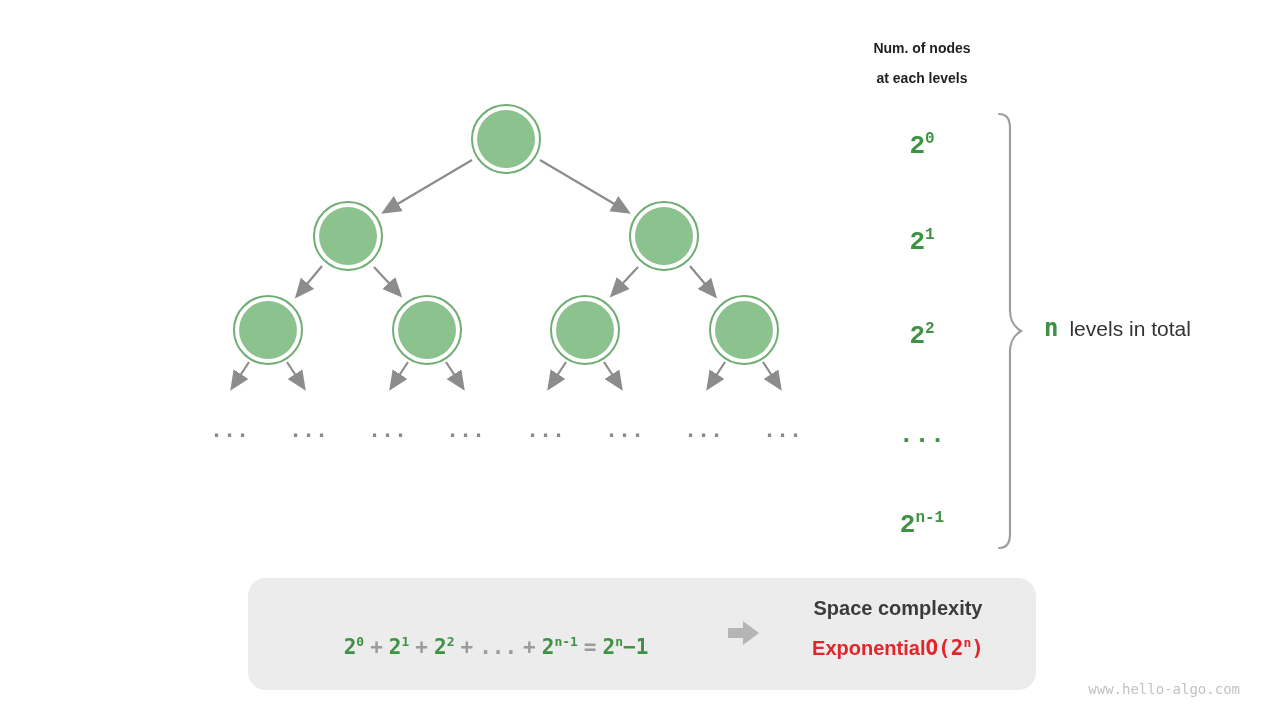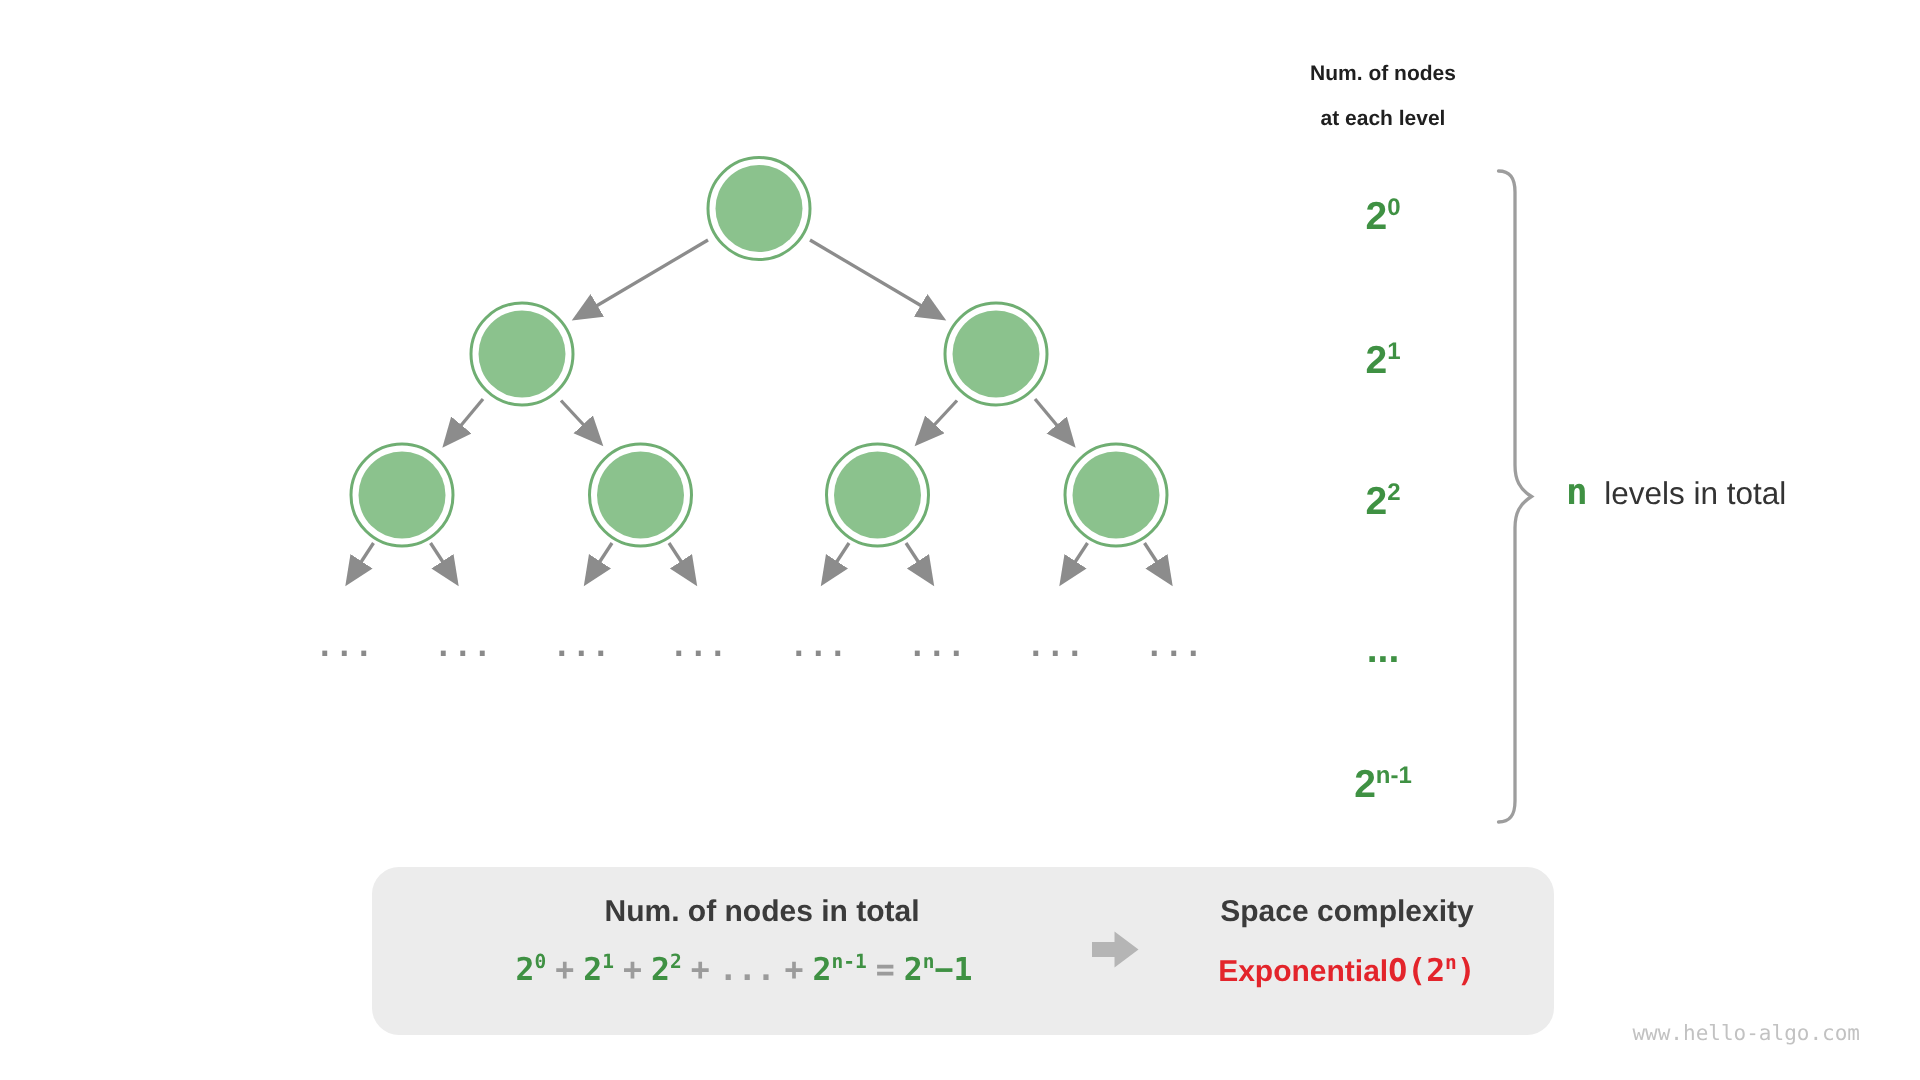--- a/index.html
+++ b/index.html
@@ -17,21 +17,21 @@
 
   .tree-dots { position:absolute; width:48px; text-align:center;
                font-family:"DejaVu Sans Mono", monospace; font-weight:bold;
                font-size:20px; color:#8a8a8a; letter-spacing:1px; }
 
   
   .panel-header { position:absolute; left:797px; top:33px; width:250px;
                   text-align:center; font-size:14px; font-weight:bold;
                   color:#1f1f1f; line-height:30px; }
   .level-label { position:absolute; left:852px; width:140px; text-align:center;
-                 font-family:Liberation Sans, sans-serif; font-weight:bold;
+                 font-family:Liberation Mono, monospace; font-weight:bold;
                  font-size:26px; color:#3f9143; line-height:32px; }
   .level-label sup { font-size:16px; }
 
   .brace-svg { position:absolute; left:996px; top:112px; }
 
   .brace-note { position:absolute; left:1044px; top:314px; font-size:21px; color:#333333;
                 display:flex; align-items:baseline; }
   .brace-note .n { font-family:"DejaVu Sans Mono", monospace; font-weight:bold;
                    font-size:24px; color:#3f9143; margin-right:11px; }
 
@@ -115,40 +115,39 @@
   <div class="tree-dots" style="left:285px;top:418px">...</div>
   <div class="tree-dots" style="left:364px;top:418px">...</div>
   <div class="tree-dots" style="left:442px;top:418px">...</div>
   <div class="tree-dots" style="left:522px;top:418px">...</div>
   <div class="tree-dots" style="left:601px;top:418px">...</div>
   <div class="tree-dots" style="left:680px;top:418px">...</div>
   <div class="tree-dots" style="left:759px;top:418px">...</div>
 
   <div class="panel-header">
     <div>Num. of nodes</div>
-    <div>at each level</div>
+    <div>at each levels</div>
   </div>
 
   <div class="level-label" style="top:123px"><span>2</span><sup>0</sup></div>
   <div class="level-label" style="top:219px"><span>2</span><sup>1</sup></div>
   <div class="level-label" style="top:313px"><span>2</span><sup>2</sup></div>
   <div class="level-label" style="top:412px"><span>...</span><sup></sup></div>
   <div class="level-label" style="top:502px"><span>2</span><sup>n-1</sup></div>
 
   <svg class="brace-svg" width="32" height="438">
     <path d="M 3,2 C 11,2 14,7 14,16 L 14,198 C 14,208 17,214 25,219 C 17,224 14,230 14,240 L 14,422 C 14,431 11,436 3,436" stroke="#9d9d9d" stroke-width="2.2" fill="none" stroke-linecap="round"></path>
   </svg>
 
   <div class="brace-note">
     <span class="n">n</span>
     <span>levels in total</span>
   </div>
 
   <div class="summary-box">
-    <div class="box-title" style="left:60px;top:19px;width:400px">Num. of nodes in total</div>
 
     <div class="eq">
       <span class="green"><span>2</span><sup>0</sup></span><span class="grayop op">+</span><span class="green"><span>2</span><sup>1</sup></span><span class="grayop op">+</span><span class="green"><span>2</span><sup>2</sup></span><span class="grayop op">+</span><span class="grayop">...</span><span class="grayop op">+</span><span class="green"><span>2</span><sup>n-1</sup></span><span class="grayop op">=</span><span class="green"><span>2</span><sup>n</sup><span>−1</span></span>
     </div>
 
     <svg class="big-arrow" width="36" height="30">
       <path d="M2,10 L17,10 L17,3 L33,15 L17,27 L17,20 L2,20 Z" fill="#b5b5b5"></path>
     </svg>
 
     <div class="box-title" style="left:530px;top:19px;width:240px">Space complexity</div>

